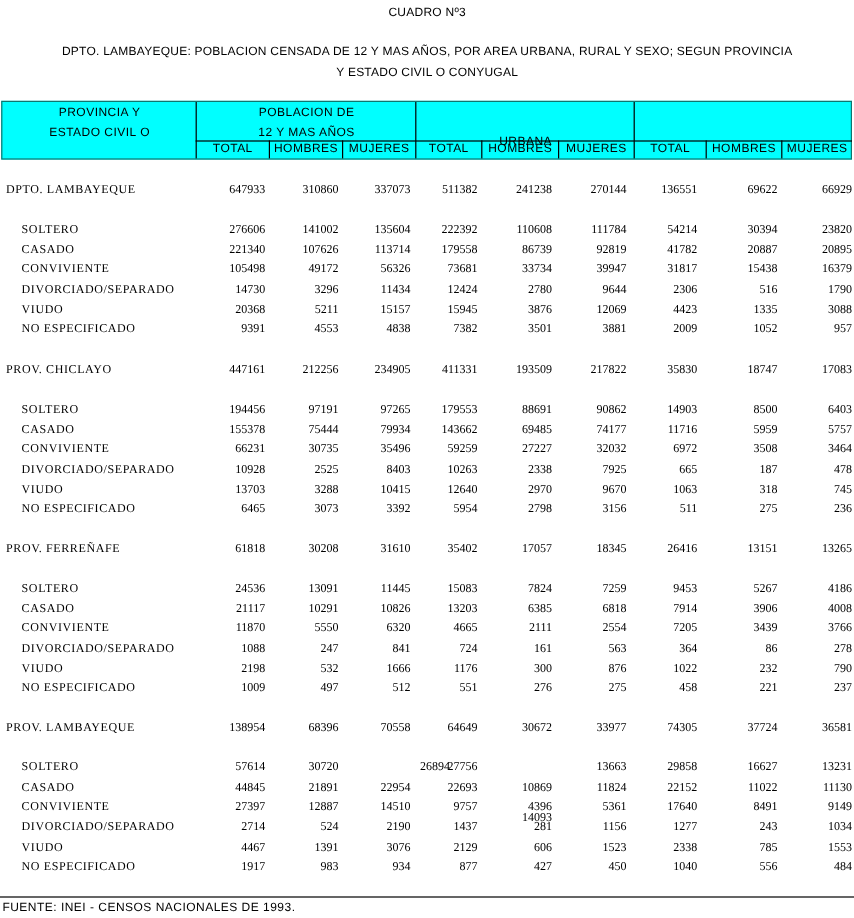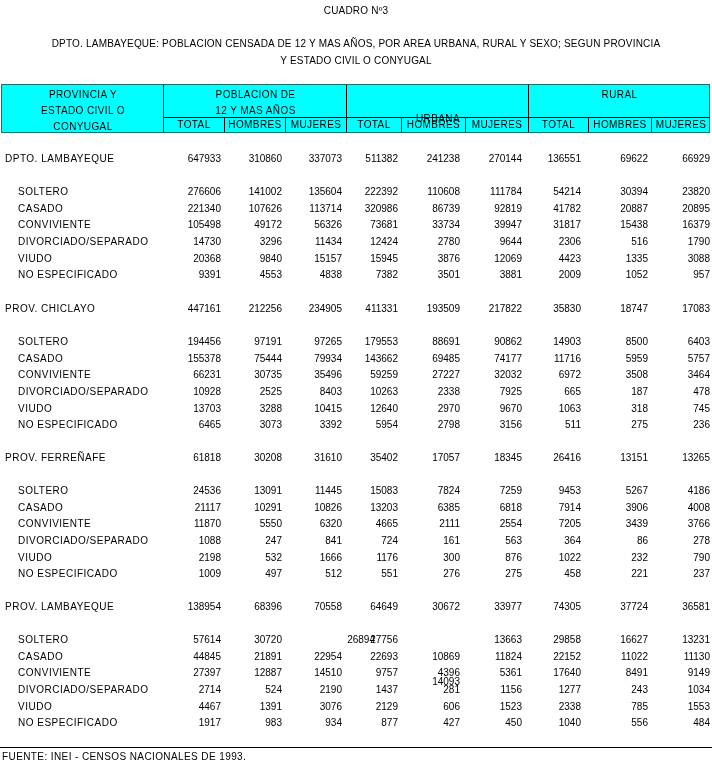--- a/index.html
+++ b/index.html
@@ -57,20 +57,21 @@
       background: #000;
     }
 
     
     .row {
       position: absolute;
       left: 0;
       width: 712px;
       height: 14px;
       font-size: 10px;
+      font-family: Liberation Serif, serif;
     }
     .row .lbl {
       position: absolute;
       top: 0;
       white-space: nowrap;
       letter-spacing: 0.5px;
     }
     .row .num {
       position: absolute;
       top: 0;
@@ -101,31 +102,29 @@
 
 <div id="cuadro" class="caption">CUADRO Nº3</div>
 <div id="title1" class="caption">DPTO. LAMBAYEQUE: POBLACION CENSADA DE 12 Y MAS AÑOS, POR AREA URBANA, RURAL Y SEXO; SEGUN PROVINCIA</div>
 <div id="title2" class="caption">Y ESTADO CIVIL O CONYUGAL</div>
 
 <div class="hdr">
 
   <div class="hcell" style="left:0;top:2px;width:162px;line-height:16px;">
     <div>PROVINCIA Y</div>
     <div>ESTADO CIVIL O</div>
-    <div>CONYUGAL</div>
   </div>
 
   <div class="hcell" style="left:162px;top:2px;width:183px;line-height:16px;">
     <div>POBLACION DE</div>
     <div>12 Y MAS AÑOS</div>
   </div>
 
   <div class="hcell" style="left:345px;top:2px;width:182px;line-height:16px;margin-top:24px;">URBANA</div>
 
-  <div class="hcell" style="left:527px;top:2px;width:181px;line-height:16px;">RURAL</div>
 
   <div class="vline" style="left:161px;top:0;height:47px;"></div>
   <div class="vline" style="left:344px;top:0;height:47px;"></div>
   <div class="vline" style="left:526px;top:0;height:47px;"></div>
 
   <div class="hline" style="left:161px;top:32px;width:547px;"></div>
 
   <div class="vline" style="left:222px;top:32px;height:15px;"></div>
   <div class="vline" style="left:283px;top:32px;height:15px;"></div>
   <div class="vline" style="left:399px;top:32px;height:15px;"></div>
@@ -167,21 +166,21 @@
       <span class="num" style="left: 462px;">111784</span>
       <span class="num" style="left: 521px;">54214</span>
       <span class="num" style="left: 588px;">30394</span>
       <span class="num" style="left: 650px;">23820</span>
     </div>
     <div class="row item" style="top: 203px;">
       <span class="lbl">CASADO</span>
       <span class="num" style="left: 161px;">221340</span>
       <span class="num" style="left: 222px;">107626</span>
       <span class="num" style="left: 282px;">113714</span>
-      <span class="num" style="left: 338px;">320986</span>
+      <span class="num" style="left: 338px;">179558</span>
       <span class="num" style="left: 400px;">86739</span>
       <span class="num" style="left: 462px;">92819</span>
       <span class="num" style="left: 521px;">41782</span>
       <span class="num" style="left: 588px;">20887</span>
       <span class="num" style="left: 650px;">20895</span>
     </div>
     <div class="row item" style="top: 219px;">
       <span class="lbl">CONVIVIENTE</span>
       <span class="num" style="left: 161px;">105498</span>
       <span class="num" style="left: 222px;">49172</span>
@@ -201,21 +200,21 @@
       <span class="num" style="left: 338px;">12424</span>
       <span class="num" style="left: 400px;">2780</span>
       <span class="num" style="left: 462px;">9644</span>
       <span class="num" style="left: 521px;">2306</span>
       <span class="num" style="left: 588px;">516</span>
       <span class="num" style="left: 650px;">1790</span>
     </div>
     <div class="row item" style="top: 253px;">
       <span class="lbl">VIUDO</span>
       <span class="num" style="left: 161px;">20368</span>
-      <span class="num" style="left: 222px;">9840</span>
+      <span class="num" style="left: 222px;">5211</span>
       <span class="num" style="left: 282px;">15157</span>
       <span class="num" style="left: 338px;">15945</span>
       <span class="num" style="left: 400px;">3876</span>
       <span class="num" style="left: 462px;">12069</span>
       <span class="num" style="left: 521px;">4423</span>
       <span class="num" style="left: 588px;">1335</span>
       <span class="num" style="left: 650px;">3088</span>
     </div>
     <div class="row item" style="top: 269px;">
       <span class="lbl">NO ESPECIFICADO</span>

